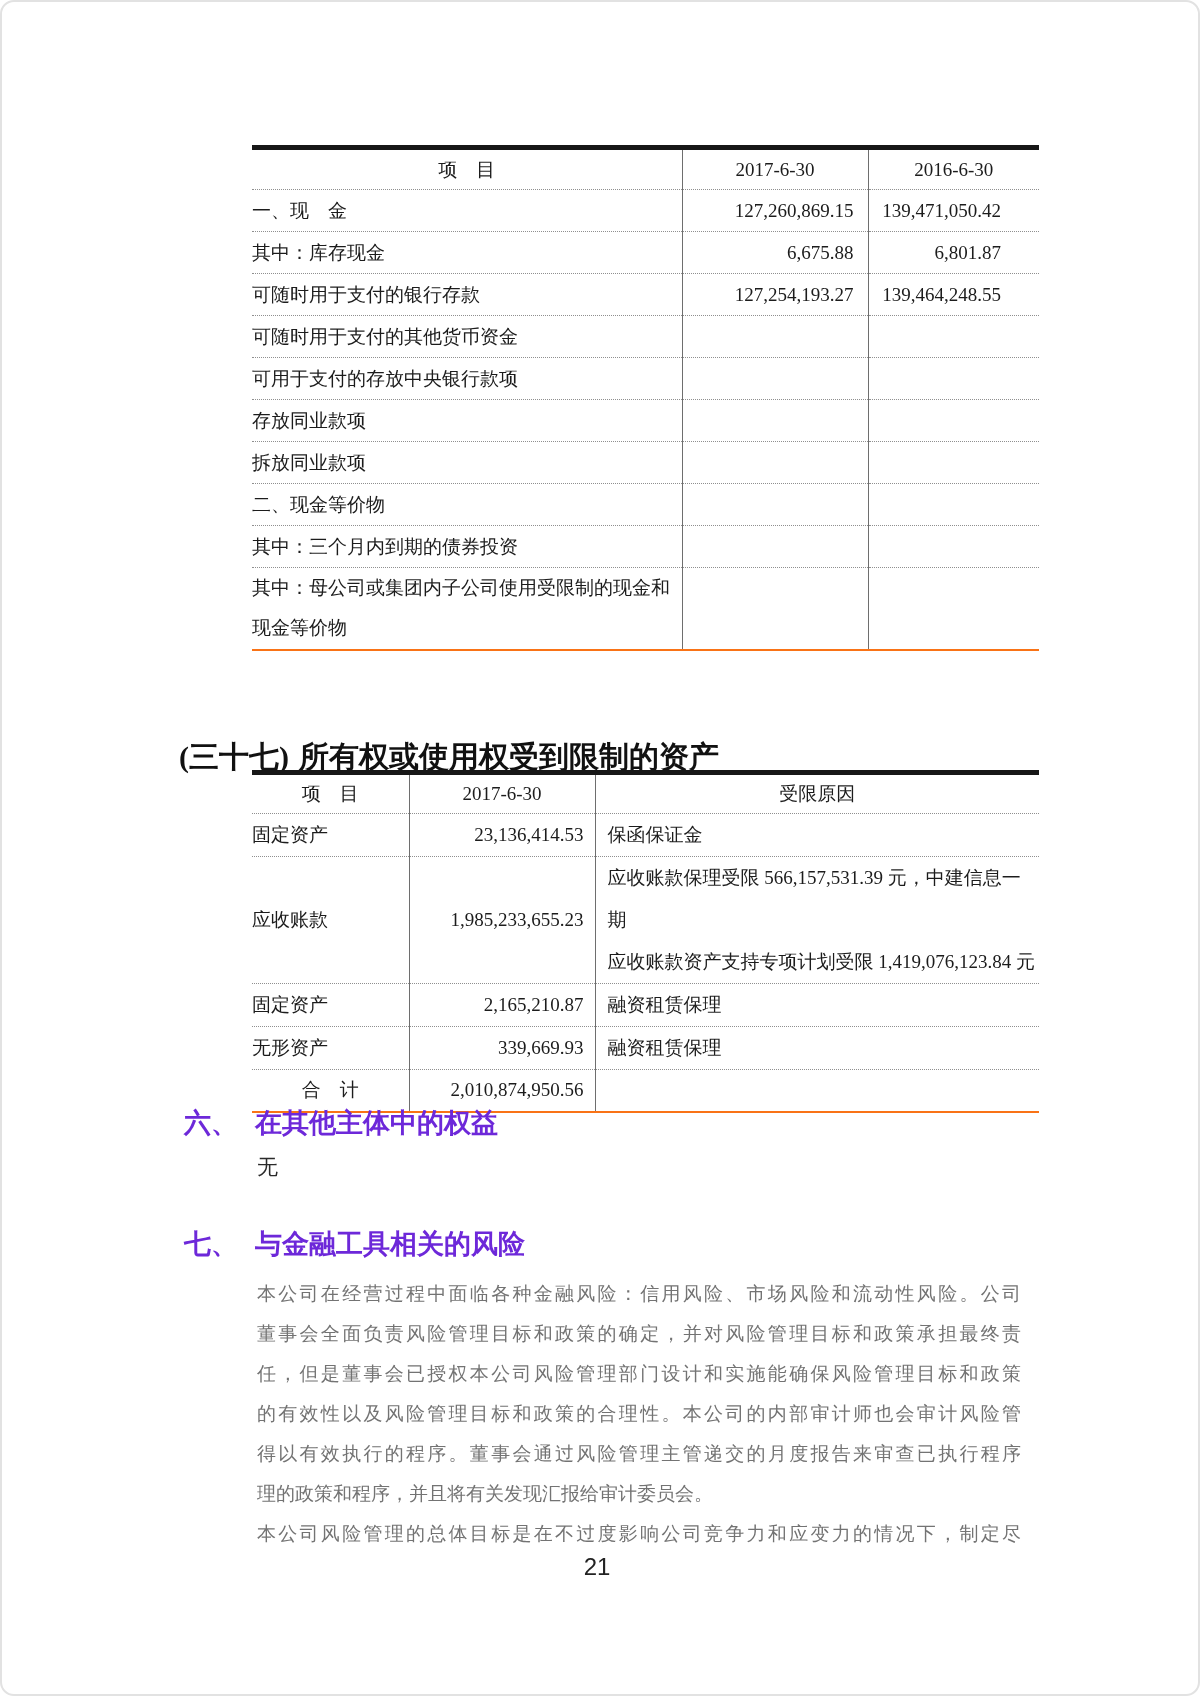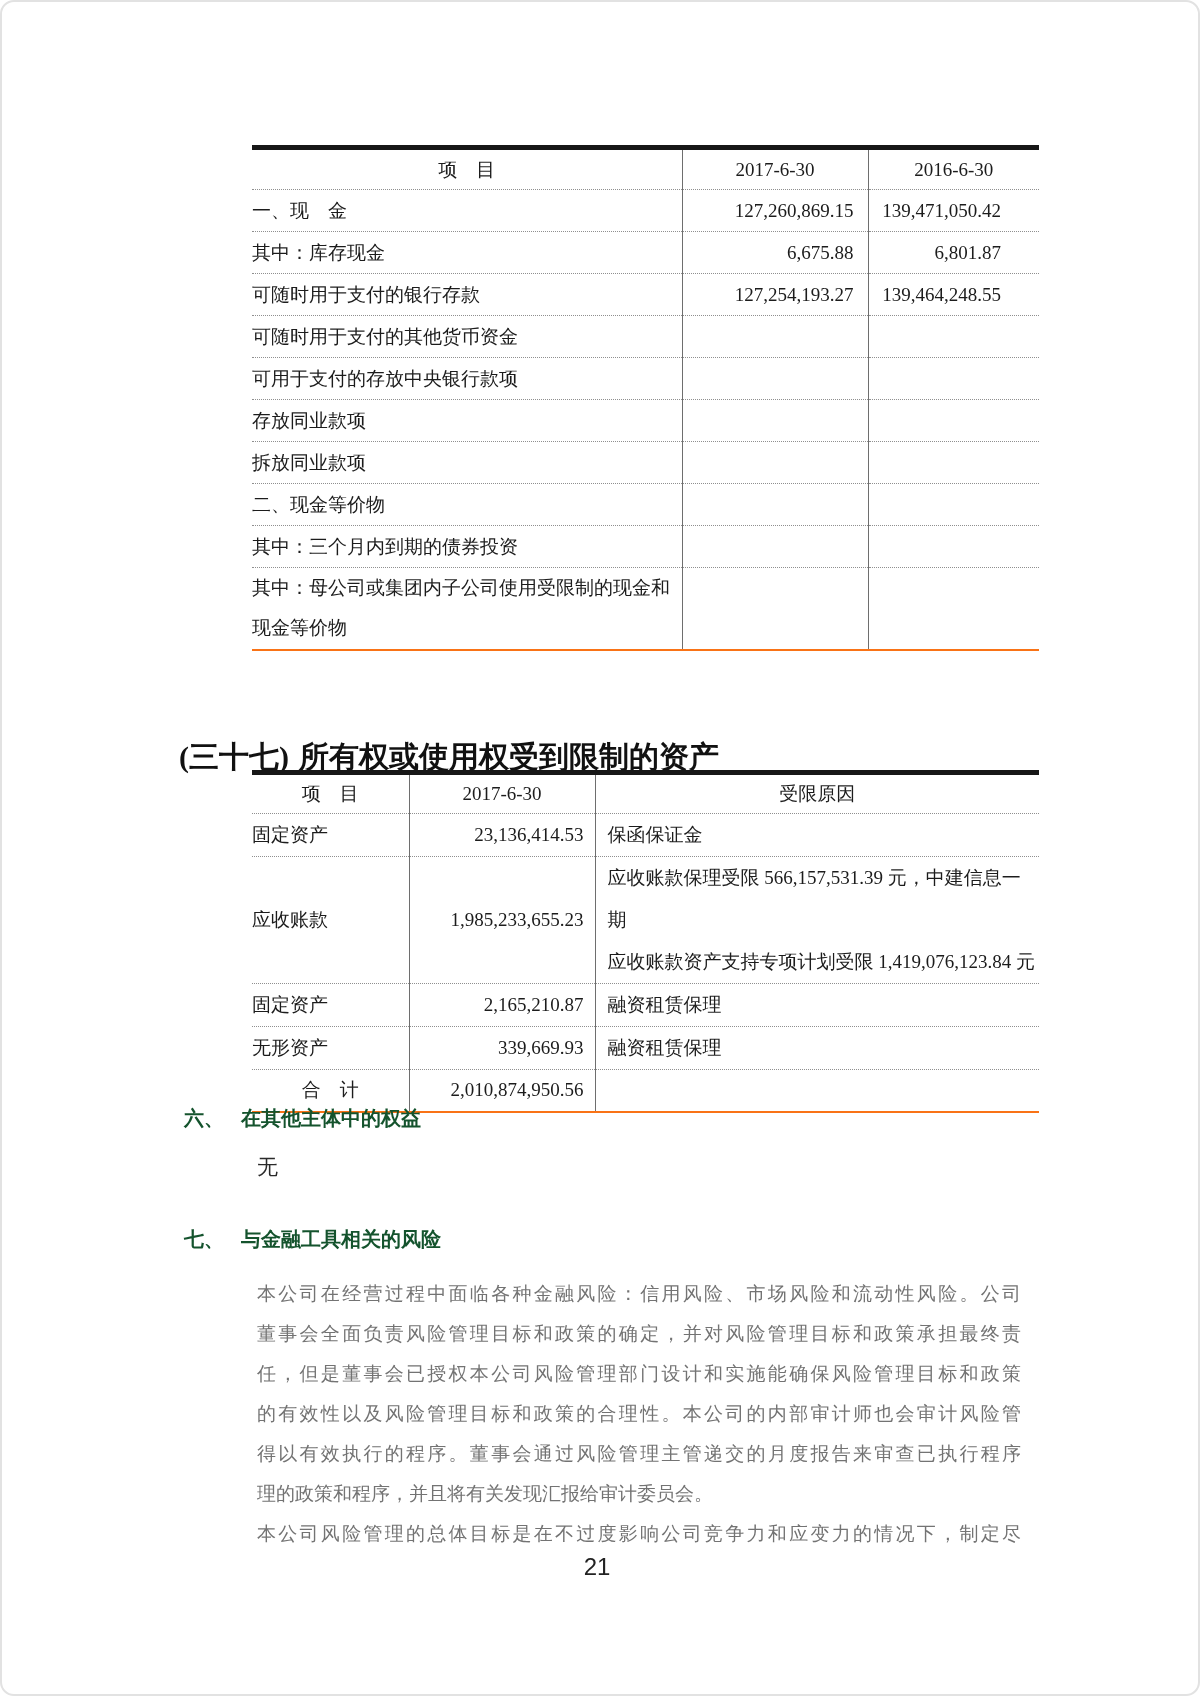--- a/index.html
+++ b/index.html
@@ -43,21 +43,21 @@
   #table2 td.reason{padding-left:12px;line-height:42px;}
   
   .h-mid{
     position:absolute;left:177px;top:735px;
     font-size:30px;font-weight:700;color:#111;
     white-space:nowrap;
   }
   .h-mid .sec-title{margin-left:10px;}
   .h-big{
     position:absolute;left:182px;
-    font-size:20px;font-weight:700;color:#14532d;
+    font-size:27px;font-weight:700;color:#6d28d9;
     white-space:nowrap;
   }
   #h6{top:1103px;}
   #h7{top:1224px;}
   .h-big .sec-title{margin-left:17px;}
   #none-text{
     position:absolute;left:255px;top:1151px;
     font-size:21px;color:#2a2a2a;
   }
   #para{

